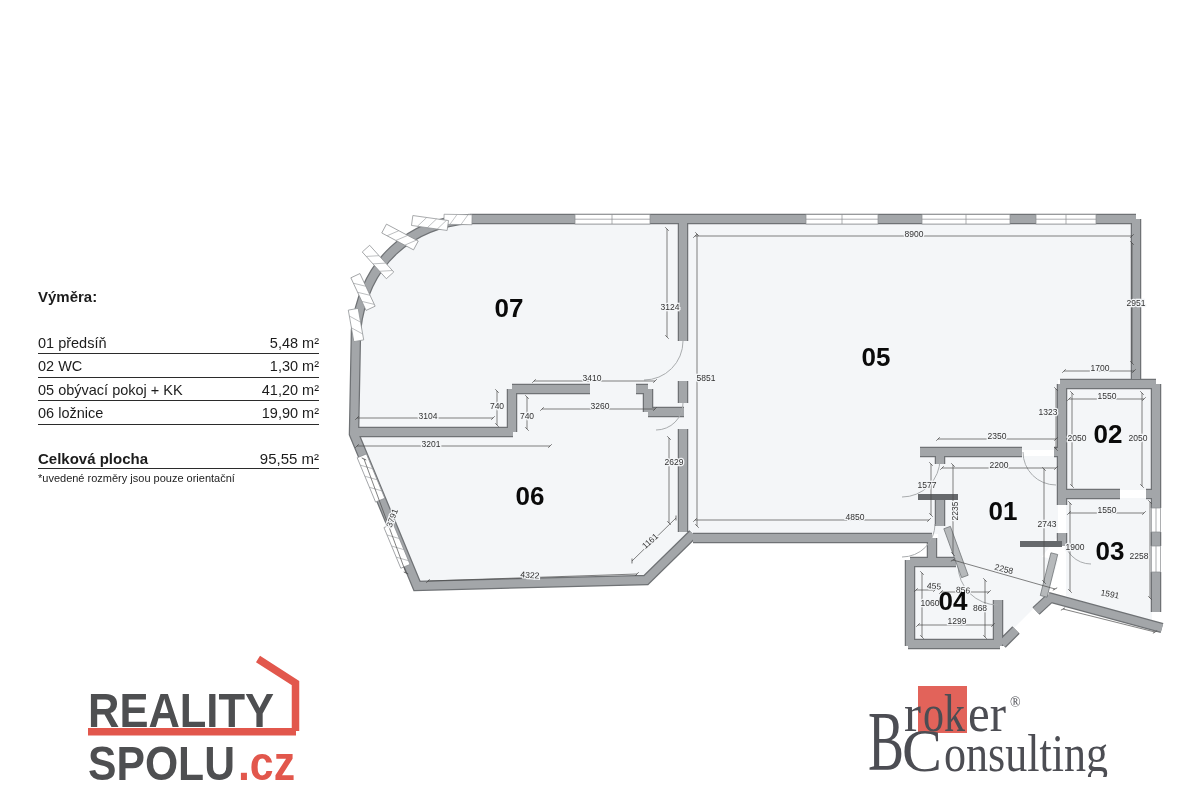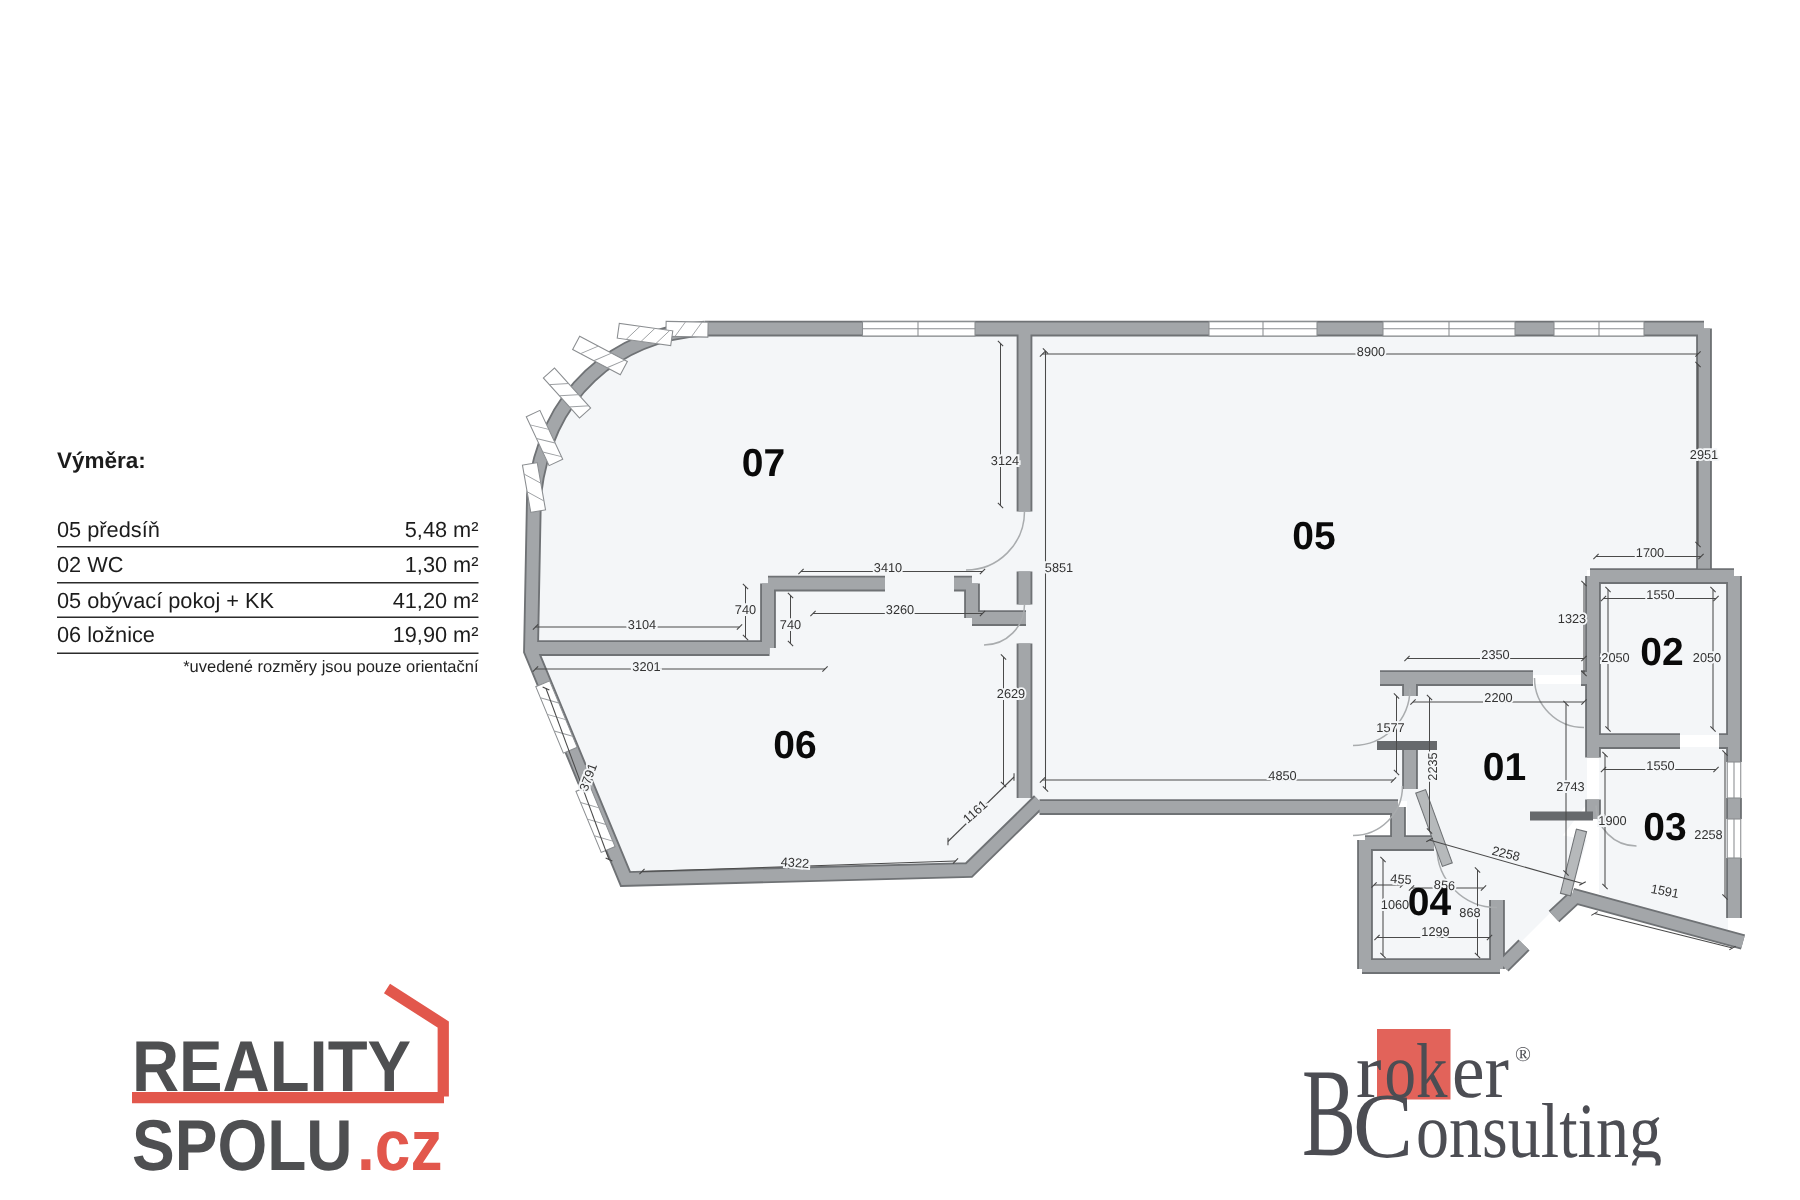--- a/index.html
+++ b/index.html
@@ -1,25 +1,25 @@
 <!DOCTYPE html>
 <html><head>
 <meta charset="utf-8">
 <style>
   html,body{margin:0;padding:0;background:#fff;}
   #stage{position:relative;width:1200px;height:800px;background:#fff;overflow:hidden;
          font-family:"Liberation Sans",sans-serif;}
   
-  .legend{position:absolute;left:38px;top:299px;width:281px;color:#1c1c1c;}
+  .legend{position:absolute;left:38px;top:288px;width:281px;color:#1c1c1c;}
   .legend-title{font-weight:bold;font-size:15px;margin-bottom:26px;}
   .lrow{display:flex;justify-content:space-between;align-items:baseline;
         border-bottom:1.6px solid #2b2b2b;padding:4px 0 2px;font-size:14.5px;height:16.4px;}
   .lval{font-weight:normal;}
   .lrow.total{margin-top:21px;font-weight:bold;font-size:15px;}
-  .disclaimer{font-size:11px;margin-top:3px;color:#222;text-align:right;}
+  .disclaimer{font-size:11px;margin-top:3px;color:#222;}
   
   #plan{position:absolute;left:0;top:0;}
   .wall-outline{fill:none;stroke:#6f7275;stroke-width:10.5;stroke-linecap:butt;}
   .wall-fill{fill:none;stroke:#a3a6a9;stroke-width:8;stroke-linecap:butt;}
   .darkstub{stroke:#66696c;stroke-width:6;}
   .floor{fill:#f4f6f8;stroke:none;}
   .win{fill:#ffffff;stroke:#8a8d90;stroke-width:0.7;}
   .winline{stroke:#8a8d90;stroke-width:0.7;}
   .hatch{stroke:#9a9da0;stroke-width:0.6;}
   .arc{fill:none;stroke:#a9acae;stroke-width:1;}
@@ -38,34 +38,38 @@
   .bc-serif{font-family:"Liberation Serif",serif;fill:#4c4d53;}
 </style>
 </head>
 <body>
 
 <div id="stage">
 
   <div class="legend">
     <div class="legend-title">Výměra:</div>
     <div class="lrow">
-      <span>05 předsíň</span>
+      <span>01 předsíň</span>
       <span class="lval">5,48 m²</span>
     </div>
     <div class="lrow">
       <span>02 WC</span>
       <span class="lval">1,30 m²</span>
     </div>
     <div class="lrow">
       <span>05 obývací pokoj + KK</span>
       <span class="lval">41,20 m²</span>
     </div>
     <div class="lrow">
       <span>06 ložnice</span>
       <span class="lval">19,90 m²</span>
+    </div>
+    <div class="lrow total">
+      <span>Celková plocha</span>
+      <span class="lval">95,55 m²</span>
     </div>
     <div class="disclaimer">*uvedené rozměry jsou pouze orientační</div>
   </div>
 
   <svg id="plan" width="1200" height="800" viewBox="0 0 1200 800">
     <defs>
       <marker id="tick" markerWidth="8" markerHeight="8" refX="4" refY="4" orient="auto">
         <line x1="1.5" y1="6.5" x2="6.5" y2="1.5" stroke="#444" stroke-width="1"></line>
       </marker>
     </defs>

